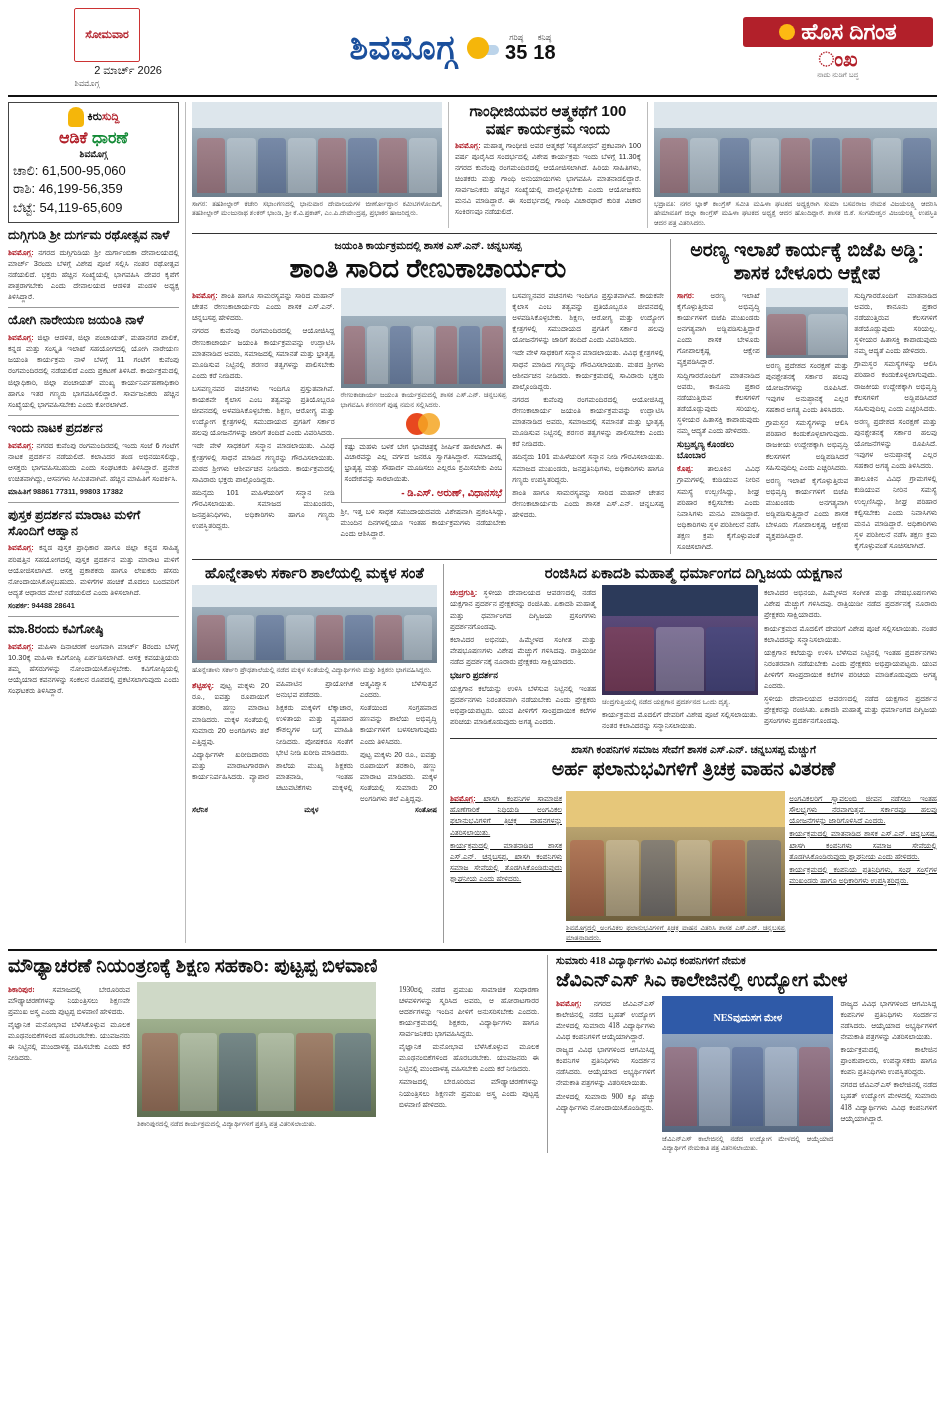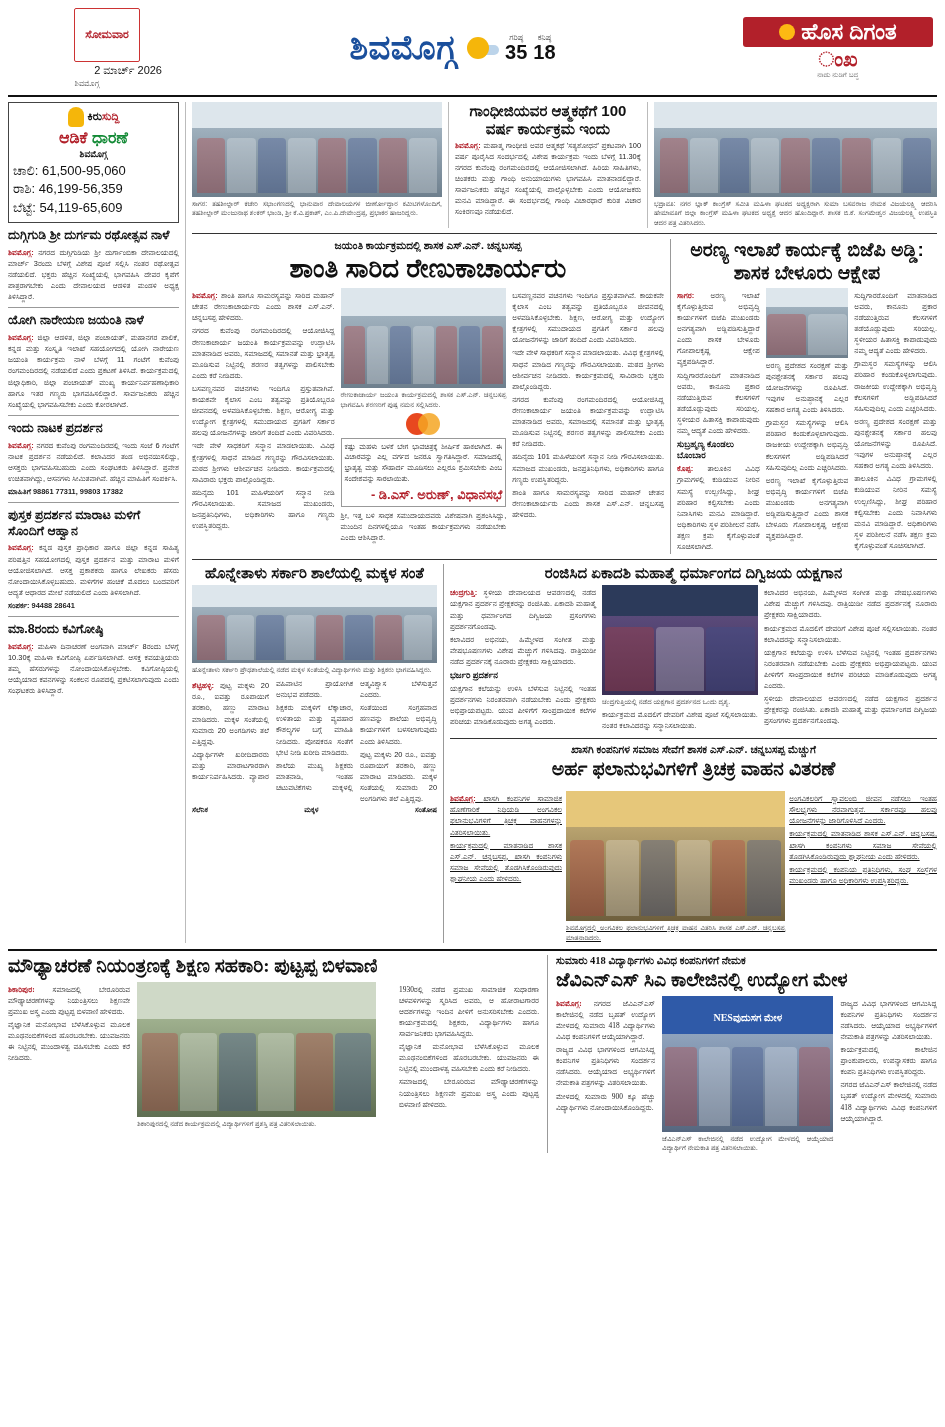--- a/index.html
+++ b/index.html
@@ -71,21 +71,21 @@
   .caption { font-size: 6.8px; line-height: 1.45; text-align: justify; margin-top: 2px; color: #333; }
 
   .headline-xl { font-size: 26px; font-weight: bold; line-height: 1.15; text-align: center; }
   .headline-l { font-size: 19px; font-weight: bold; line-height: 1.2; text-align: center; }
   .headline-m { font-size: 15px; font-weight: bold; line-height: 1.2; text-align: center; }
   .kicker { font-size: 10.5px; font-weight: bold; text-align: center; }
   .cols3 { column-count: 3; column-gap: 7px; }
 
   .quote-box { border: 1px solid #999; padding: 3px; margin: 3px 0; }
   .quote-txt { font-size: 7.2px; line-height: 1.5; text-align: justify; }
-  .quote-by { font-size: 13px; font-weight: bold; color: #b2202a; text-align: right; margin-top: 2px; }
+  .quote-by { font-size: 10px; font-weight: bold; color: #b2202a; text-align: right; margin-top: 2px; }
   .circle-logo { width: 34px; height: 22px; margin: 3px auto; position: relative; }
   .circle-logo i { position: absolute; top: 0; width: 22px; height: 22px; border-radius: 50%; display: block; }
   .circle-logo i.a { left: 0; background: #e8481f; }
   .circle-logo i.b { left: 12px; background: #f5a623; opacity: .85; }
 
   .subhead { font-size: 8.5px; font-weight: bold; margin: 3px 0 1px; }
 
   
   .ph-grp { position: absolute; bottom: 0; left: 0; right: 0; height: 72%;
     background: linear-gradient(180deg,#9fb0bd 0%, #6e7f8d 100%); }

